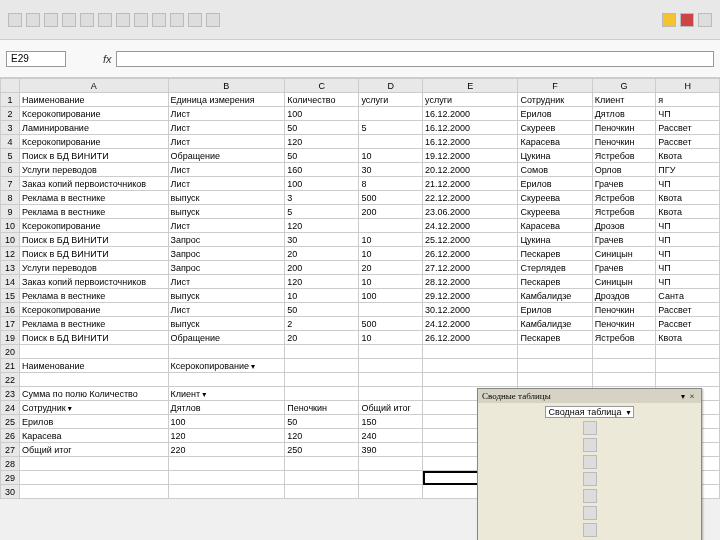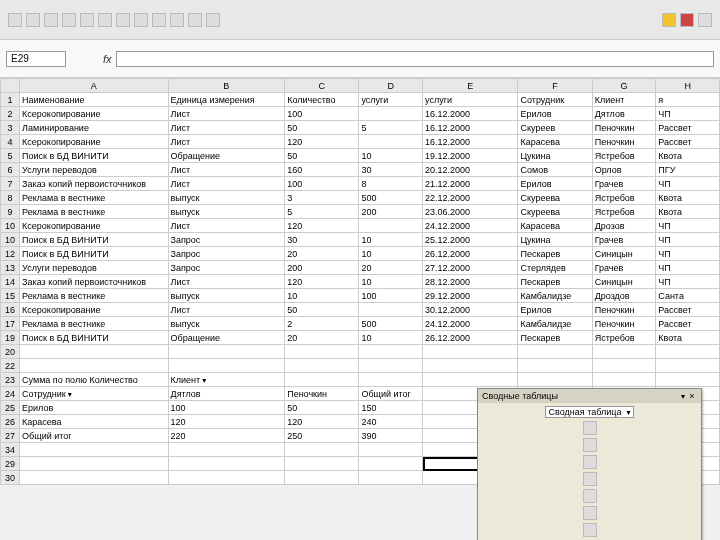--- a/index.html
+++ b/index.html
@@ -19,21 +19,21 @@
   .col-B { width: 110px; }
   .col-C { width: 70px; }
   .col-D { width: 60px; }
   .col-E { width: 90px; }
   .col-F { width: 70px; }
   .col-G { width: 60px; }
   .col-H { width: 60px; }
   .num { text-align: left; }
   .selected-cell { outline: 2px solid #000; outline-offset: -2px; }
   .pivot-toolbar { position: absolute; right: 18px; top: 388px; width: 225px; background: #ece9d8; border: 1px solid #888; box-shadow: 1px 1px 2px rgba(0,0,0,.3); font-size: 9px; }
-  .pivot-toolbar .titlebar { background: #d6d3c4; padding: 2px 4px; display: flex; justify-content: space-between; align-items: flex-start; }
+  .pivot-toolbar .titlebar { background: #d6d3c4; padding: 2px 4px; display: flex; justify-content: space-between; align-items: flex-start; font-family: Liberation Serif, serif; }
   .pivot-toolbar .titlebar .close { width: 10px; height: 10px; display:flex; align-items:center; justify-content:center; }
   .pivot-toolbar .body { padding: 3px 4px; display: flex; align-items: center; gap: 3px; flex-direction: column; }
   .pivot-toolbar .dd { background: #fff; border: 1px solid #999; padding: 0 3px; display: inline-flex; align-items: center; gap: 3px; }
   .pivot-toolbar .ico { width: 14px; height: 14px; background: #ddd; border: 1px solid #bbb; }
   .dd-arrow::after { content: "▾"; font-size: 8px; padding-left: 2px; }
 </style>
 </head>
 <body>
 
 <div class="toolbar">
@@ -293,20 +293,31 @@
           <td></td>
           <td></td>
           <td></td>
           <td></td>
           <td></td>
           <td></td>
           <td></td>
           <td></td>
         </tr>
         <tr>
+          <td class="col-rownum">21</td>
+          <td>Наименование</td>
+          <td class="dd-arrow">Ксерокопирование</td>
+          <td></td>
+          <td></td>
+          <td></td>
+          <td></td>
+          <td></td>
+          <td></td>
+        </tr>
+        <tr>
           <td class="col-rownum">22</td>
           <td></td>
           <td></td>
           <td></td>
           <td></td>
           <td></td>
           <td></td>
           <td></td>
           <td></td>
         </tr>
@@ -359,21 +370,21 @@
           <td>Общий итог</td>
           <td class="num">220</td>
           <td class="num">250</td>
           <td class="num">390</td>
           <td></td>
           <td></td>
           <td></td>
           <td></td>
         </tr>
         <tr>
-          <td class="col-rownum">34</td>
+          <td class="col-rownum">28</td>
           <td></td>
           <td></td>
           <td></td>
           <td></td>
           <td></td>
           <td></td>
           <td></td>
           <td></td>
         </tr>
         <tr>

